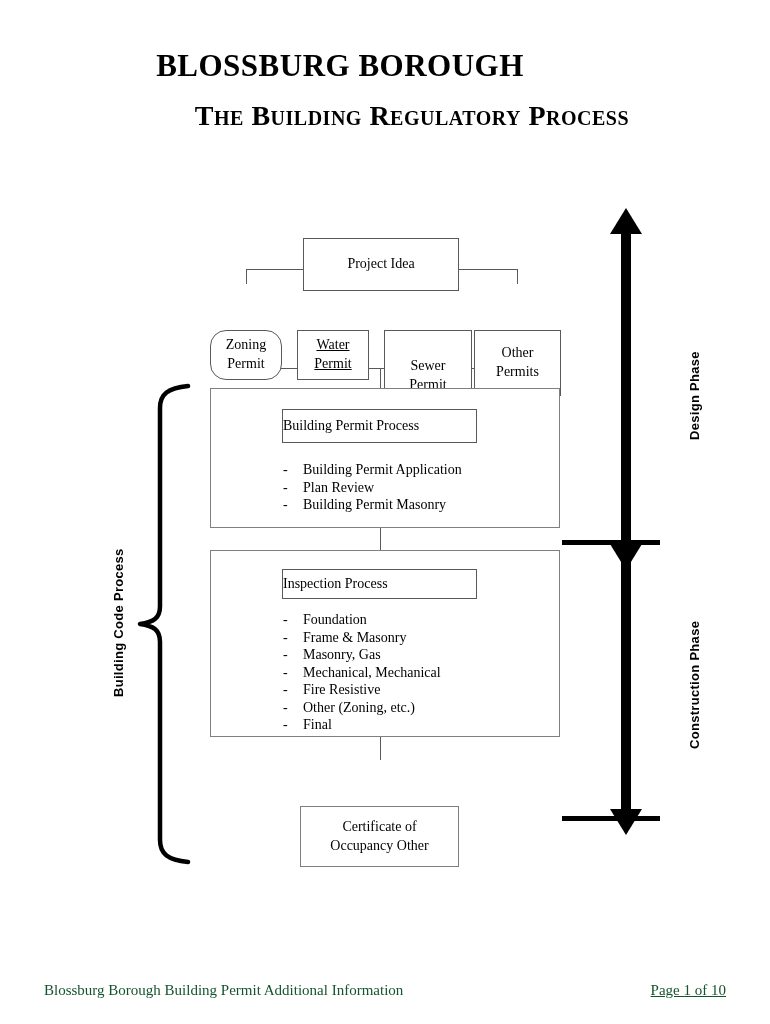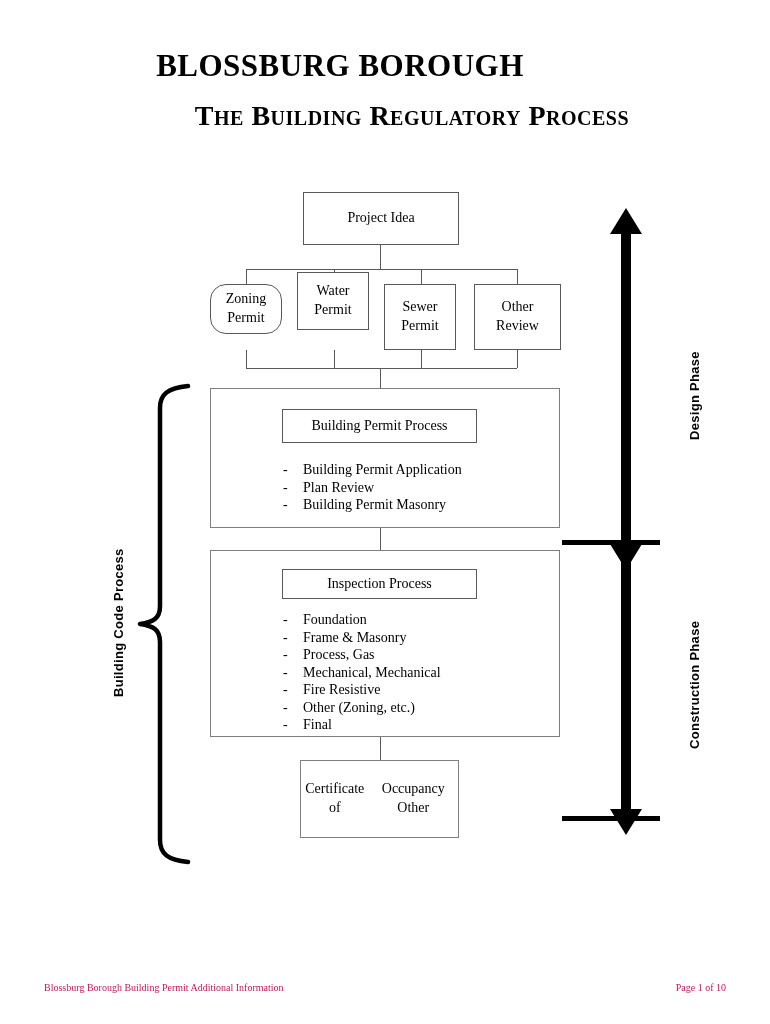--- a/index.html
+++ b/index.html
@@ -47,38 +47,38 @@
     position: absolute;
     border: 1px solid #595959;
     background: #ffffff;
     box-sizing: border-box;
     display: flex;
     align-items: center;
     justify-content: center;
     text-align: center;
     font-size: 14px;
     line-height: 1.35;
+    margin-top: 46px;
   }
   .fbox.plain {
     border: 1px solid #7f7f7f;
   }
   .panel {
     position: absolute;
     border: 1px solid #7f7f7f;
     background: #ffffff;
     box-sizing: border-box;
   }
   .panel-head {
     position: absolute;
     border: 1px solid #595959;
     background: #ffffff;
     box-sizing: border-box;
     display: flex;
     align-items: center;
-    justify-content: center;
     font-size: 14px;
   }
   .bullets {
     position: absolute;
     font-size: 14px;
     line-height: 17.5px;
   }
   .bullets .row {
     display: flex;
   }
@@ -118,26 +118,26 @@
     top: 0;
     width: 770px;
     height: 1024px;
     pointer-events: none;
   }
 
   
   .footer {
     position: absolute;
     top: 982px;
-    font-size: 10px;
-    color: #be185d;
+    font-size: 15px;
+    color: #14532d;
     font-family: "Liberation Serif", "DejaVu Serif", serif;
   }
   .footer-left { left: 44px; }
-  .footer-right { right: 44px; }
+  .footer-right { right: 44px; text-decoration: underline; }
 </style>
 </head>
 <body>
 
 <div class="title-main">BLOSSBURG BOROUGH</div>
 <div class="title-sub">The Building Regulatory Process</div>
 
 <div class="vline" style="left:380px; top:245px; height:24px;"></div>
 <div class="hline" style="left:246px; top:269px; width:271px;"></div>
 
@@ -158,31 +158,31 @@
 <div class="vline" style="left:380px; top:737px; height:23px;"></div>
 
 <div class="fbox" style="left:303px; top:192px; width:156px; height:53px;">
   <span>Project Idea</span>
 </div>
 
 <div class="fbox" style="left:210px; top:284px; width:72px; height:50px; flex-direction:column;border-radius:16px;">
   <span>Zoning</span>
   <span>Permit</span>
 </div>
-<div class="fbox" style="left:297px; top:272px; width:72px; height:58px; flex-direction:column;">
+<div class="fbox" style="left:297px; top:284px; width:72px; height:50px; flex-direction:column;text-decoration:underline;">
   <span>Water</span>
   <span>Permit</span>
 </div>
-<div class="fbox" style="left:384px; top:284px; width:72px; height:66px; flex-direction:column;">
+<div class="fbox" style="left:384px; top:284px; width:88px; height:66px; flex-direction:column;justify-content:flex-end;">
   <span>Sewer</span>
   <span>Permit</span>
 </div>
 <div class="fbox" style="left:474px; top:284px; width:87px; height:66px; flex-direction:column;">
   <span>Other</span>
-  <span>Review</span>
+  <span>Permits</span>
 </div>
 
 <div class="panel" style="left:210px; top:388px; width:350px; height:140px;"></div>
 <div class="panel-head" style="left:282px; top:409px; width:195px; height:34px;">
   <span>Building Permit Process</span>
 </div>
 <div class="bullets" style="left:283px; top:461px; width:270px;">
   <div class="row">
     <span class="dash">-</span>
     <span>Building Permit Application</span>
@@ -205,41 +205,41 @@
   <div class="row">
     <span class="dash">-</span>
     <span>Foundation</span>
   </div>
   <div class="row">
     <span class="dash">-</span>
     <span>Frame &amp; Masonry</span>
   </div>
   <div class="row">
     <span class="dash">-</span>
-    <span>Process, Gas</span>
+    <span>Masonry, Gas</span>
   </div>
   <div class="row">
     <span class="dash">-</span>
     <span>Mechanical, Mechanical</span>
   </div>
   <div class="row">
     <span class="dash">-</span>
     <span>Fire Resistive</span>
   </div>
   <div class="row">
     <span class="dash">-</span>
     <span>Other (Zoning, etc.)</span>
   </div>
   <div class="row">
     <span class="dash">-</span>
     <span>Final</span>
   </div>
 </div>
 
-<div class="fbox plain" style="left:300px; top:760px; width:159px; height:78px; flex-direction:row;">
+<div class="fbox plain" style="left:300px; top:760px; width:159px; height:61px; flex-direction:column;">
   <span>Certificate of</span>
   <span>Occupancy Other</span>
 </div>
 
 <svg class="arrow-layer" width="770" height="1024" viewBox="0 0 770 1024" xmlns="http://www.w3.org/2000/svg">
 
   <g>
     <path d="M 188 386
              C 168 388, 160 394, 160 408
              L 160 606

